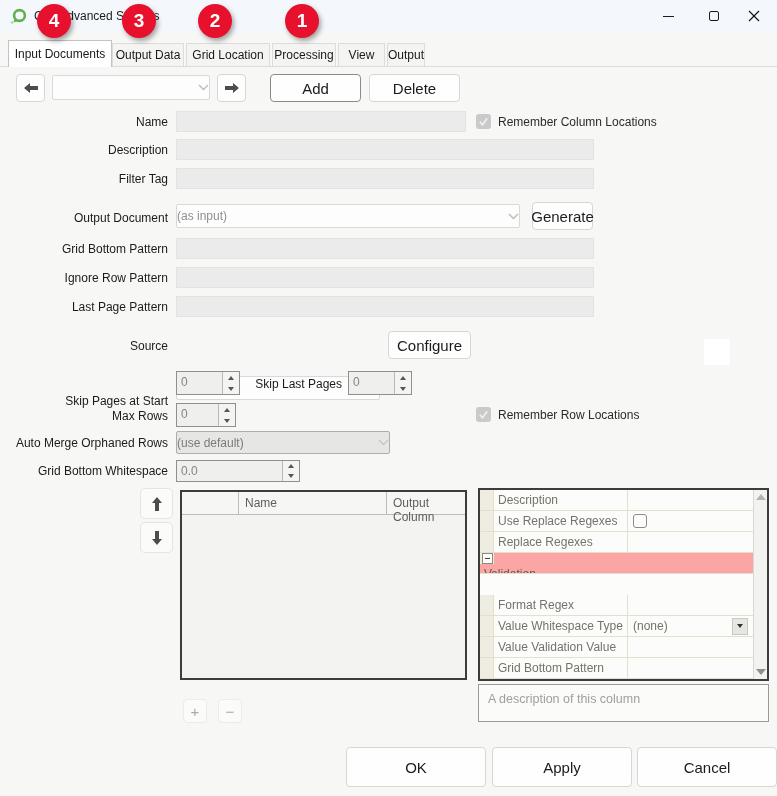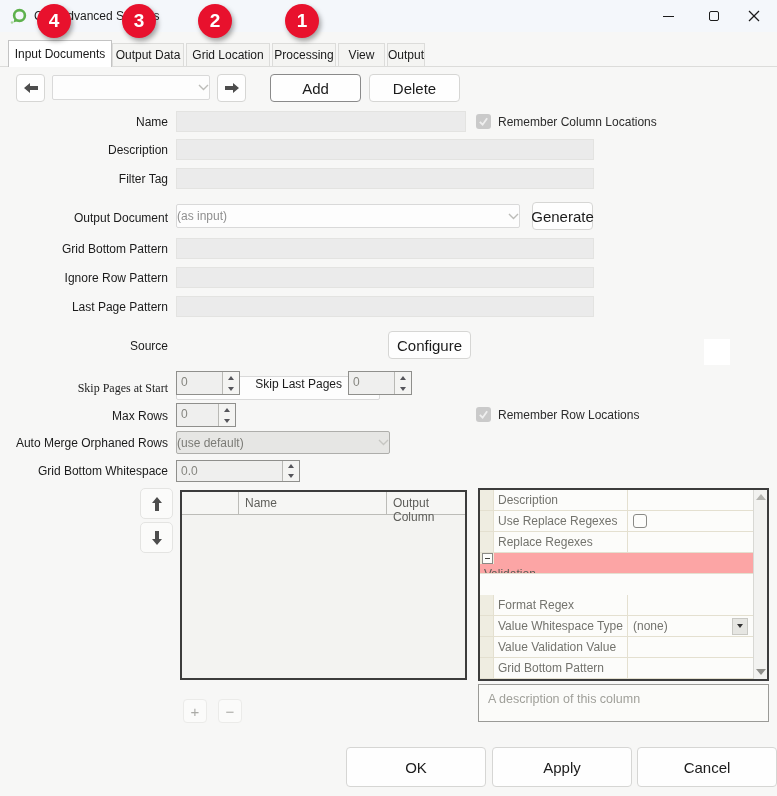--- a/index.html
+++ b/index.html
@@ -166,21 +166,21 @@
     </div>
 
   <div class="flabel" style="top:112px;">Name</div>
   <div class="flabel" style="top:140px;">Description</div>
   <div class="flabel" style="top:169px;">Filter Tag</div>
   <div class="flabel" style="top:208px;">Output Document</div>
   <div class="flabel" style="top:239px;">Grid Bottom Pattern</div>
   <div class="flabel" style="top:268px;">Ignore Row Pattern</div>
   <div class="flabel" style="top:297px;">Last Page Pattern</div>
   <div class="flabel" style="top:336px;">Source</div>
-  <div class="flabel" style="top:378px;font-family:Liberation Serif, serif;">Skip Pages at Start</div>
+  <div class="flabel" style="top:391px;">Skip Pages at Start</div>
   <div class="flabel" style="top:406px;">Max Rows</div>
   <div class="flabel" style="top:433px;">Auto Merge Orphaned Rows</div>
   <div class="flabel" style="top:461px;">Grid Bottom Whitespace</div>
 
   <div class="tfield" style="left:176px; top:111px; width:290px;"><span></span></div>
 
   <div class="checkbox-dis" style="left:476px; top:114px;">
     <svg width="11" height="11" viewBox="0 0 12 12">
         <polyline points="2,6.5 5,9.5 10,2.5" fill="none" stroke="#efefef" stroke-width="2"></polyline>
       </svg>

